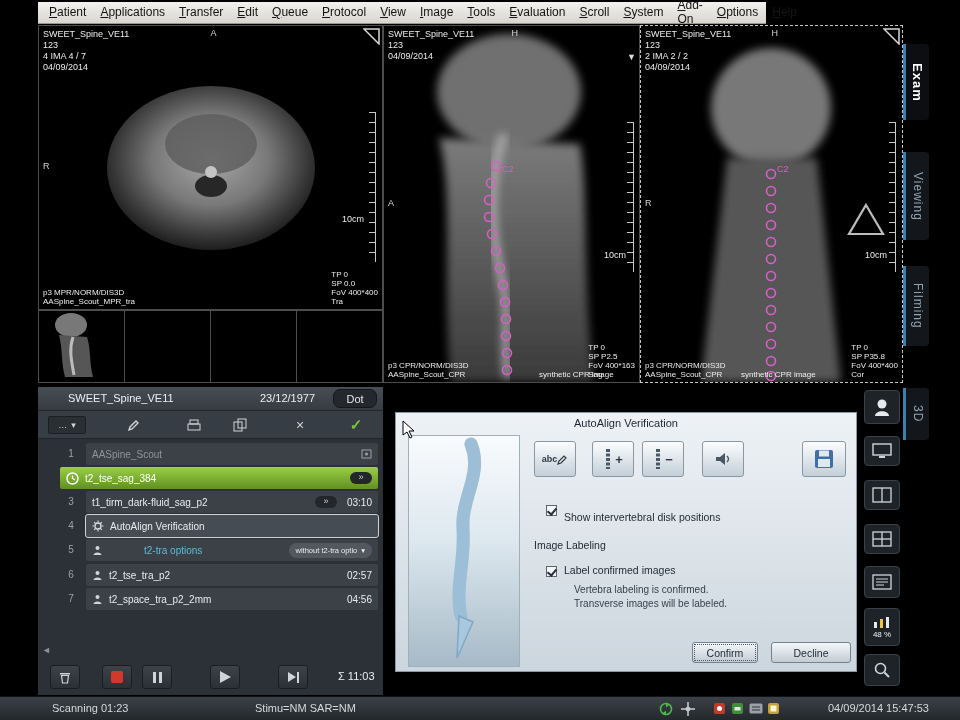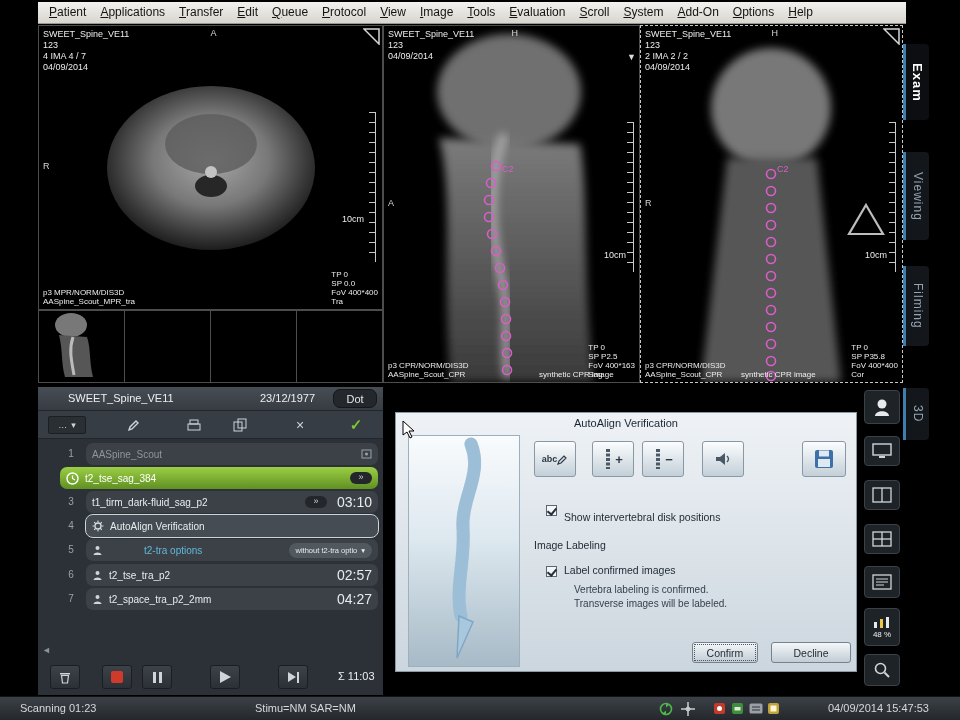--- a/index.html
+++ b/index.html
@@ -1,20 +1,20 @@
 <!DOCTYPE html>
 <html><head>
 <meta charset="utf-8">
 <style>
   * { margin:0; padding:0; box-sizing:border-box; }
   html,body { width:960px; height:720px; background:#000; font-family:"Liberation Sans", sans-serif; }
   #screen { position:relative; width:960px; height:720px; background:#000; overflow:hidden; }
 
   
-  .menubar { position:absolute; left:38px; top:2px; width:868px; height:22px;
+  .menubar { position:absolute; left:38px; top:2px; width:728px; height:22px;
     background:linear-gradient(#f2f1ee,#d9d6d0); border-bottom:1px solid #9a9890;
     display:flex; align-items:center; padding-left:4px; }
   .menu-item { display:inline-block; font-size:12px; color:#141414; padding:2px 7px 3px; cursor:default; }
   .menu-item::first-letter { text-decoration:underline; }
 
   
   .vp { position:absolute; background:#000; border:1px solid #4d4d4d; overflow:hidden; }
   .vp-dashed { border:1px dashed #c6c6c6; }
   .ann { position:absolute; font-size:9px; line-height:11px; color:#ececec; white-space:nowrap; }
   .ann-sm { font-size:8px; line-height:9px; }
@@ -49,29 +49,29 @@
   .ptoolbar { position:absolute; left:0; top:24px; width:100%; height:28px;
     background:#373d44; border-bottom:1px solid #22262a; }
   .tool { position:absolute; top:5px; height:18px; display:flex; align-items:center; justify-content:center; cursor:pointer; }
   .tool-drop { left:10px; width:38px; background:#2a2f34; border:1px solid #1b1f23; border-radius:2px;
     color:#cfd4d8; font-size:9px; gap:4px; }
   .tool-glyph { width:24px; color:#cfd4d8; font-size:14px; }
   .check-green { color:#7ec832; font-weight:bold; font-size:15px; }
 
   .prow { position:absolute; left:18px; width:324px; height:22px; }
   .pnum { position:absolute; left:6px; top:5px; width:18px; font-size:10px; color:#99a1a8; text-align:center; }
-  .pbody { position:absolute; left:30px; right:2px; top:0; bottom:0; background:#3b4147; border-radius:7px;
+  .pbody { position:absolute; left:30px; right:2px; top:0; bottom:0; background:#3b4147; border-radius:2px;
     display:flex; align-items:center; padding:0 6px; gap:6px; cursor:pointer; }
   .plabel { font-size:10px; color:#e7ebee; }
   .p-dim .plabel { color:#8d959c; }
   .p-active .pbody { left:4px; background:linear-gradient(#9ccf45,#5f9022); }
   .p-active .plabel { color:#fff; }
   .p-selected .pbody { background:#454c53; outline:1px solid #ccd4da; }
   .p-teal .plabel { color:#62b8d8;padding-left:35px; }
-  .ptime { margin-left:auto; font-size:14px; color:#e7ebee; }
+  .ptime { margin-left:auto; font-size:10px; color:#e7ebee; }
   .pbadge { width:22px; height:12px; background:#23272c; border-radius:6px; color:#cfd4d8;
     font-size:9px; line-height:11px; text-align:center; }
   .pbadge.mla { margin-left:auto; }
   .pdrop { margin-left:auto; height:15px; background:#51585f; border-radius:8px; color:#e8ecef;
     font-size:7.5px; display:flex; align-items:center; gap:4px; padding:0 7px; cursor:pointer; }
   .collapse-arrow { position:absolute; left:4px; top:258px; color:#8a9299; font-size:9px; cursor:pointer; }
 
   .transport { position:absolute; left:0; top:272px; width:100%; height:36px; background:#2c3137; }
   .tbtn { position:absolute; top:6px; width:30px; height:24px;
     background:linear-gradient(#3c4248,#2b3036); border:1px solid #1a1e22; border-radius:3px;
@@ -417,21 +417,21 @@
     </div>
 
     <div class="prow" style="top:201px;">
       <span class="pnum">7</span>
       <div class="pbody">
         <svg width="11" height="11">
             <circle cx="5.5" cy="3" r="2" fill="#cfd6db"></circle>
             <path d="M1.5,10 C1.5,6.5 9.5,6.5 9.5,10 Z" fill="#cfd6db"></path>
           </svg>
         <span class="plabel">t2_space_tra_p2_2mm</span>
-        <span class="ptime">04:27</span>
+        <span class="ptime">04:56</span>
       </div>
     </div>
 
     <span class="collapse-arrow">◄</span>
 
     <div class="transport">
       <span class="tbtn" style="left:12px;">
         <svg width="12" height="14">
             <rect x="1" y="3" width="10" height="1.5" fill="#cfd4d8"></rect>
             <path d="M2.5,5.5 L3.5,13 L8.5,13 L9.5,5.5 Z" fill="none" stroke="#cfd4d8" stroke-width="1.2"></path>
@@ -559,21 +559,21 @@
     <span class="meter-txt">48 %</span>
   </div>
   <div class="rail-btn" style="top:654px; height:32px;">
     <svg width="18" height="18">
         <circle cx="7.5" cy="7.5" r="5" fill="none" stroke="#cfd6db" stroke-width="1.6"></circle>
         <line x1="11.5" y1="11.5" x2="16" y2="16" stroke="#cfd6db" stroke-width="2"></line>
       </svg>
   </div>
 
   <div class="statusbar">
-    <span class="sb-txt" style="left:20px;">Scanning 01:23</span>
+    <span class="sb-txt" style="left:52px;">Scanning 01:23</span>
     <span class="sb-txt" style="left:255px;">Stimu=NM SAR=NM</span>
 
     <span class="tray" style="left:658px;">
       <svg width="14" height="14">
           <circle cx="7" cy="7" r="5.5" fill="none" stroke="#4db848" stroke-width="1.6"></circle>
           <polygon points="7,0.5 10,3 7,5.5" fill="#4db848"></polygon>
           <polygon points="7,13.5 4,11 7,8.5" fill="#4db848"></polygon>
         </svg>
     </span>
     <span class="tray" style="left:680px;">

